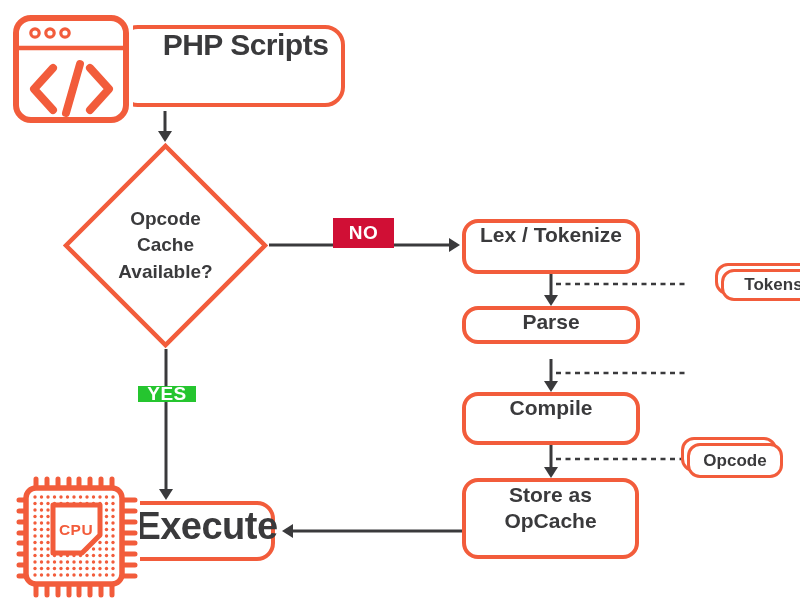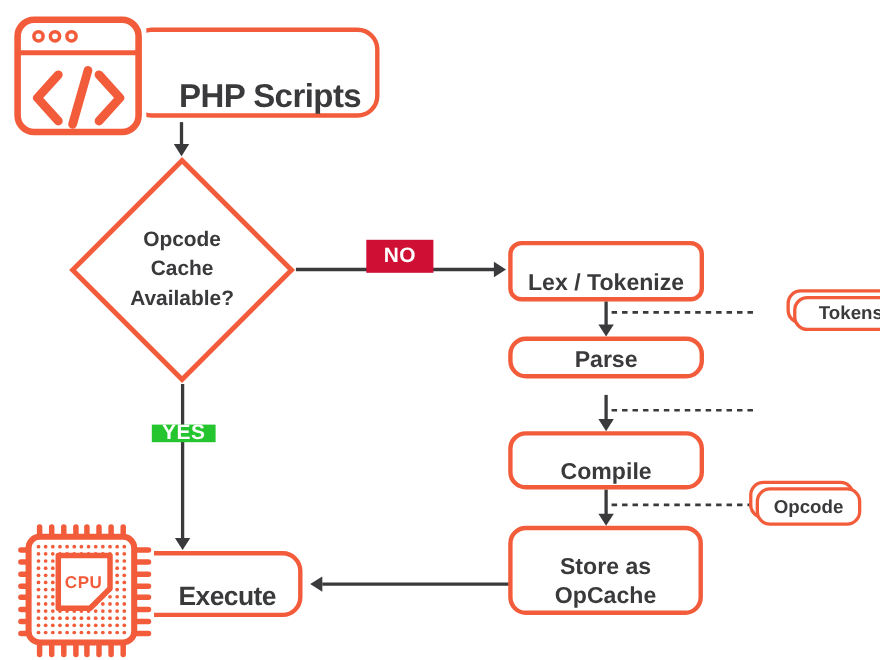--- a/index.html
+++ b/index.html
@@ -13,21 +13,21 @@
     position:relative;width:800px;height:600px;background:#fff;overflow:hidden;
     font-family:"Liberation Sans","DejaVu Sans",sans-serif;color:var(--ink);
   }
   .wires{position:absolute;left:0;top:0;width:800px;height:600px;z-index:1;}
   .wire{stroke:var(--ink);stroke-width:3;fill:none;}
   .head{fill:var(--ink);stroke:none;}
   .dash{stroke:var(--ink);stroke-width:2.4;stroke-dasharray:5 4.5;fill:none;}
 
   .flow-box{
     position:absolute;background:#fff;border:4px solid var(--accent);border-radius:16px;
-    display:flex;align-items:flex-end;justify-content:center;
+    display:flex;align-items:flex-start;justify-content:center;
     font-weight:700;color:var(--ink);z-index:2;text-align:center;box-sizing:border-box;
   }
   .php-box{left:118px;top:25px;width:227px;height:82px;border-radius:20px;padding-left:28px;}
   .php-title{font-size:30px;letter-spacing:-0.5px;line-height:1.05;}
   .php-sub{font-size:12.5px;margin-top:4px;}
   .browser-icon{position:absolute;left:8px;top:8px;width:126px;height:122px;z-index:3;}
   .st{stroke:var(--accent);}
 
   .diamond{position:absolute;left:62px;top:142px;width:207px;height:207px;z-index:2;}
   .diamond svg{position:absolute;left:0;top:0;width:100%;height:100%;}
@@ -36,41 +36,41 @@
     text-align:center;font-size:19px;font-weight:700;line-height:1.4;white-space:pre-line;
   }
 
   .badge{
     position:absolute;display:flex;align-items:center;justify-content:center;
     color:#fff;font-weight:700;font-size:19px;z-index:3;letter-spacing:.5px;
   }
   .badge-no{left:333px;top:218px;width:61px;height:30px;background:var(--no);}
   .badge-yes{left:138px;top:386px;width:58px;height:16px;background:var(--yes);}
 
-  .box-lex{left:462px;top:219px;width:178px;height:55px;font-size:21px;border-radius:12px;}
+  .box-lex{left:462px;top:219px;width:178px;height:55px;font-size:21px;}
   .box-parse{left:462px;top:306px;width:178px;height:38px;font-size:21px;}
   .box-compile{left:462px;top:392px;width:178px;height:53px;font-size:21px;}
   .box-store{left:462px;top:478px;width:177px;height:81px;font-size:21px;line-height:1.25;}
   .pre{white-space:pre-line;}
 
   .tag{position:absolute;z-index:2;}
   .tag-back{
     position:absolute;left:-6px;top:-6px;width:100%;height:100%;box-sizing:border-box;
     border:3px solid var(--accent);border-radius:13px;background:#fff;
   }
   .tag-front{
     position:absolute;left:0;top:0;width:100%;height:100%;box-sizing:border-box;
     border:3px solid var(--accent);border-radius:13px;background:#fff;
     display:flex;align-items:center;justify-content:center;font-weight:700;font-size:17px;
   }
   .tag-tokens{left:721px;top:269px;width:105px;height:32px;text-align:center;}
   .tag-ast{left:688px;top:357px;width:102px;height:34px;}
   .tag-opcode{left:687px;top:443px;width:96px;height:35px;}
 
-  .execute-box{left:92px;top:501px;width:183px;height:60px;font-size:24px;border-radius:18px;padding-left:46px;letter-spacing:-0.5px;}
+  .execute-box{left:92px;top:501px;width:183px;height:60px;font-size:38px;border-radius:18px;padding-left:46px;letter-spacing:-0.5px;}
   .cpu-icon{position:absolute;left:16px;top:476px;width:124px;height:124px;z-index:3;}
   .cpu-text{fill:var(--accent);font-family:"Liberation Sans","DejaVu Sans",sans-serif;font-weight:700;font-size:15.5px;letter-spacing:.5px;}
   #cpu-dots circle{fill:var(--accent);}
 </style>
 </head>
 <body>
 
 <div class="canvas">
 
   <svg class="wires" viewBox="0 0 800 600" aria-hidden="true">

